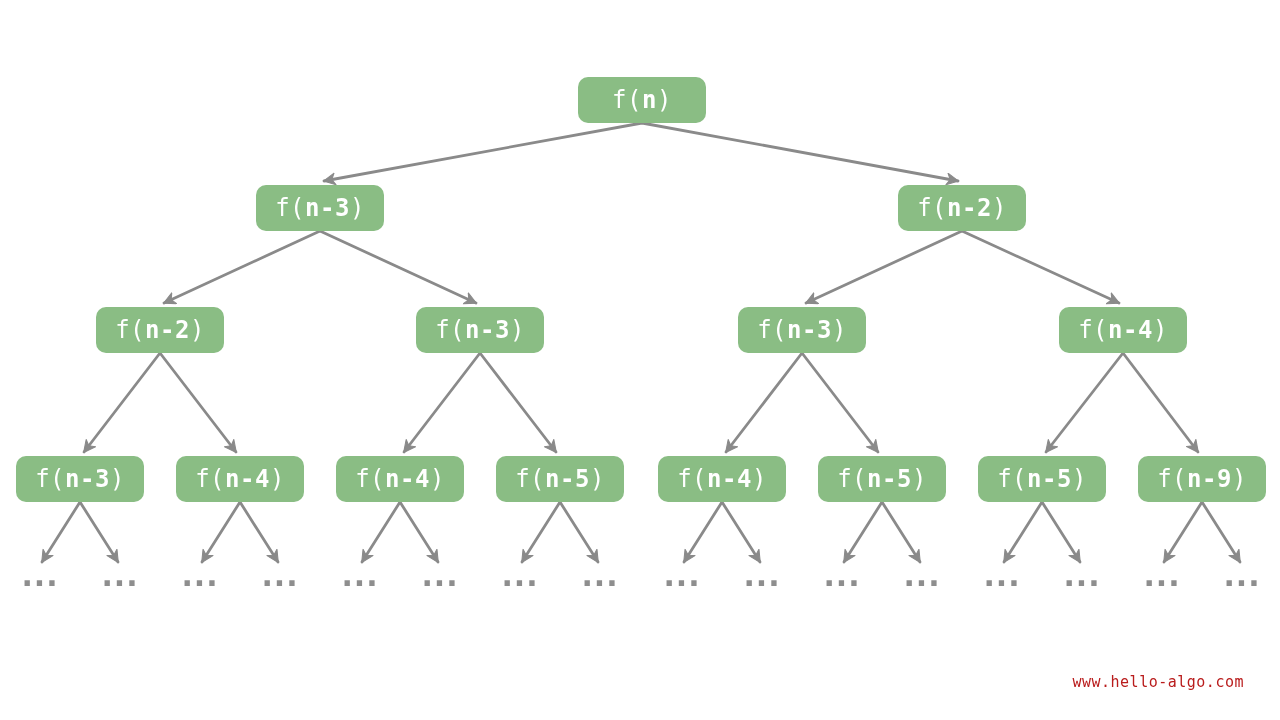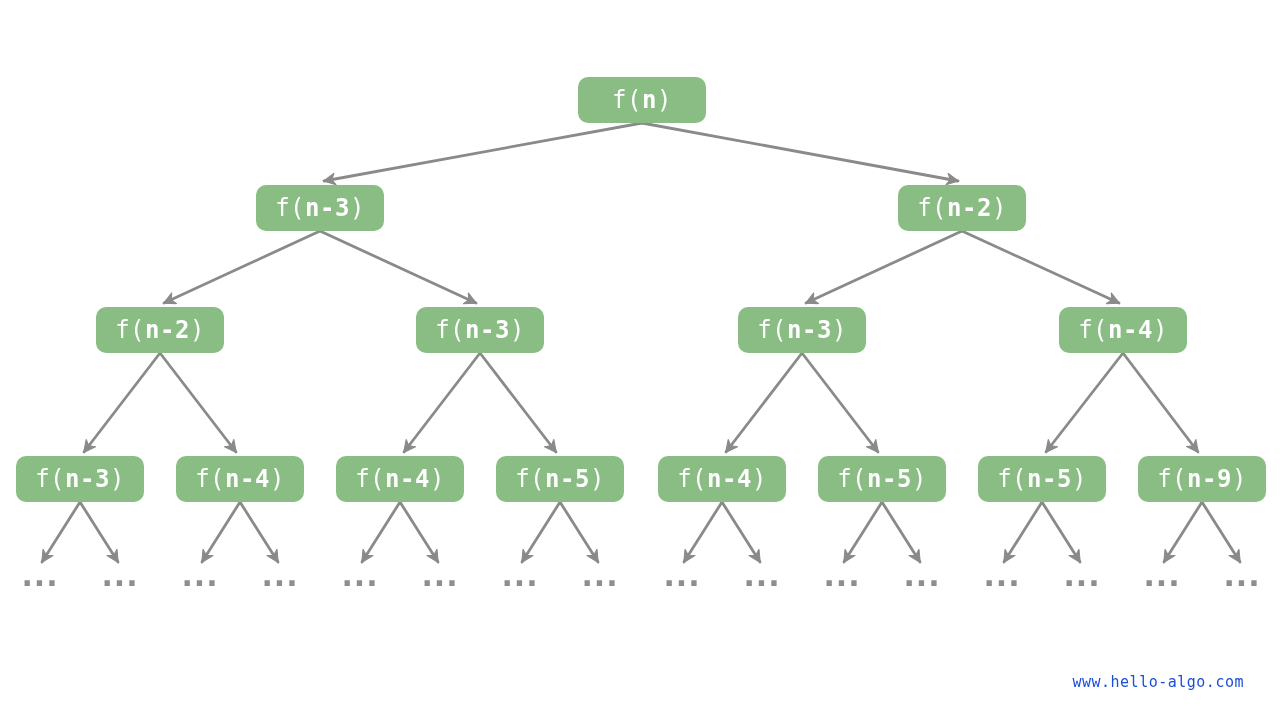--- a/index.html
+++ b/index.html
@@ -83,21 +83,21 @@
       <line x1="560" y1="502" x2="598" y2="562" stroke="#8A8A8A" stroke-width="2.8" stroke-linecap="round" marker-end="url(#arrowhead)"></line>
       <line x1="722" y1="502" x2="684" y2="562" stroke="#8A8A8A" stroke-width="2.8" stroke-linecap="round" marker-end="url(#arrowhead)"></line>
       <line x1="722" y1="502" x2="760" y2="562" stroke="#8A8A8A" stroke-width="2.8" stroke-linecap="round" marker-end="url(#arrowhead)"></line>
       <line x1="882" y1="502" x2="844" y2="562" stroke="#8A8A8A" stroke-width="2.8" stroke-linecap="round" marker-end="url(#arrowhead)"></line>
       <line x1="882" y1="502" x2="920" y2="562" stroke="#8A8A8A" stroke-width="2.8" stroke-linecap="round" marker-end="url(#arrowhead)"></line>
       <line x1="1042" y1="502" x2="1004" y2="562" stroke="#8A8A8A" stroke-width="2.8" stroke-linecap="round" marker-end="url(#arrowhead)"></line>
       <line x1="1042" y1="502" x2="1080" y2="562" stroke="#8A8A8A" stroke-width="2.8" stroke-linecap="round" marker-end="url(#arrowhead)"></line>
       <line x1="1202" y1="502" x2="1164" y2="562" stroke="#8A8A8A" stroke-width="2.8" stroke-linecap="round" marker-end="url(#arrowhead)"></line>
       <line x1="1202" y1="502" x2="1240" y2="562" stroke="#8A8A8A" stroke-width="2.8" stroke-linecap="round" marker-end="url(#arrowhead)"></line>
     </svg>
-  <div class="watermark" style="color: #1d4ed8;">www.hello-algo.com</div>
+  <div class="watermark" style="color: #b91c1c;">www.hello-algo.com</div>
 <div class="node" style="left: 578px; top: 77px; background: rgb(138, 189, 132); color: rgb(255, 255, 255);">
       <span>f(</span>
       <b>n</b>
       <span>)</span>
     </div>
     <div class="node" style="left: 256px; top: 185px; background: rgb(138, 189, 132); color: rgb(255, 255, 255);">
       <span>f(</span>
       <b>n-3</b>
       <span>)</span>
     </div>

